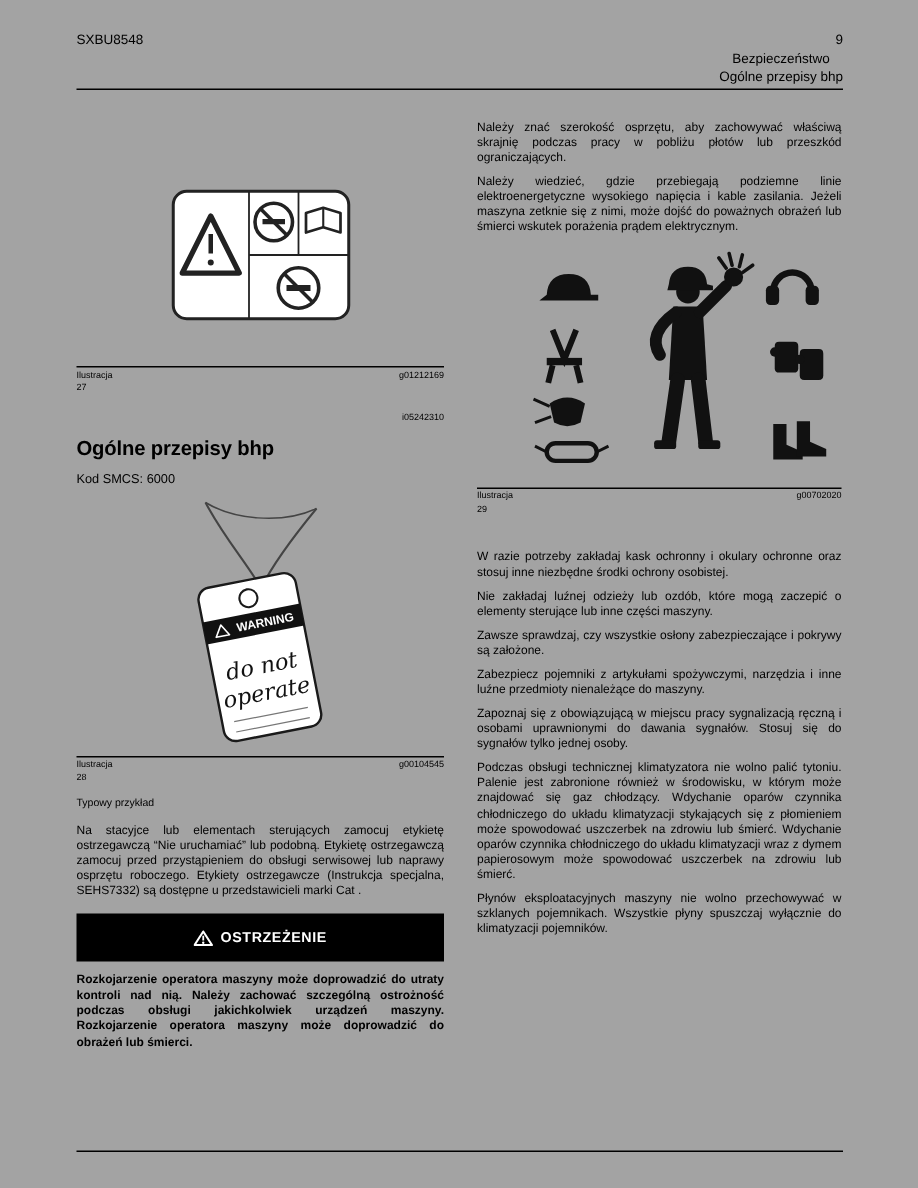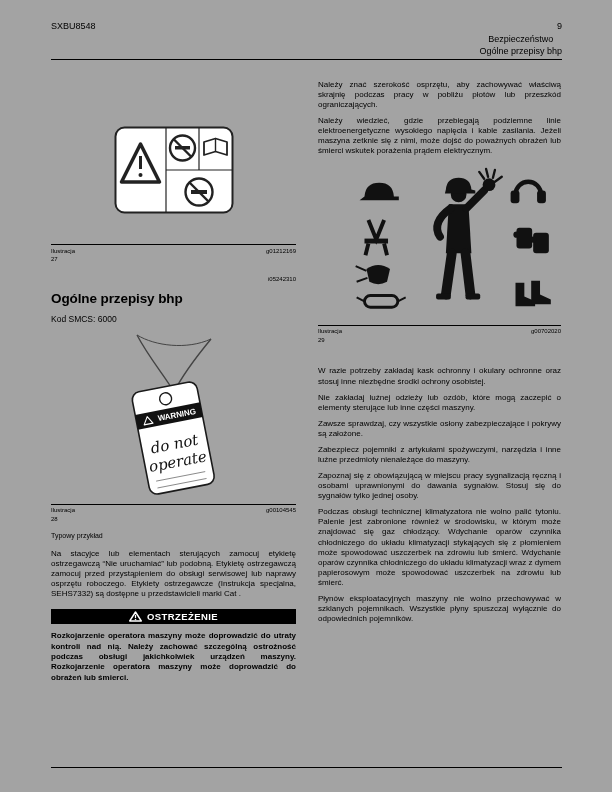--- a/index.html
+++ b/index.html
@@ -26,21 +26,21 @@
   .cap-gap-lg { margin-top:30px; }
   .cap-gap-sm { margin-top:6px; }
 
   .article-id { text-align:right; font-size:6px; margin-top:12px; }
   h1 { font-size:13.5px; font-weight:bold; margin:9px 0 8px; letter-spacing:-0.1px; }
   .smcs { font-size:8.5px; margin-bottom:6px; }
   .smcs .lbl { font-weight:normal;margin-top:24px; }
 
   .fig-caption-text { font-size:7px; margin:8px 0 10px; }
 
-  .warn-banner { background:#000; color:#fff; height:15px; display:flex;
+  .warn-banner { background:#000; color:#fff; height:32px; display:flex;
     align-items:center; justify-content:center; gap:5px; margin:10px 0 7px; }
   .warn-banner span { font-size:9.5px; font-weight:bold; letter-spacing:0.4px; }
 
   .fig27-wrap { margin-top:46px; }
   .tag-script { font-family:"DejaVu Serif", serif; font-style:italic; }
 </style>
 </head>
 <body>
 
 <div class="page">
@@ -210,19 +210,19 @@
       </div>
     </div>
 
     <div style="margin-top:22px;">
       <p class="body">W razie potrzeby zakładaj kask ochronny i okulary ochronne oraz stosuj inne niezbędne środki ochrony osobistej.</p>
       <p class="body">Nie zakładaj luźnej odzieży lub ozdób, które mogą zaczepić o elementy sterujące lub inne części maszyny.</p>
       <p class="body">Zawsze sprawdzaj, czy wszystkie osłony zabezpieczające i pokrywy są założone.</p>
       <p class="body">Zabezpiecz pojemniki z artykułami spożywczymi, narzędzia i inne luźne przedmioty nienależące do maszyny.</p>
       <p class="body">Zapoznaj się z obowiązującą w miejscu pracy sygnalizacją ręczną i osobami uprawnionymi do dawania sygnałów. Stosuj się do sygnałów tylko jednej osoby.</p>
       <p class="body">Podczas obsługi technicznej klimatyzatora nie wolno palić tytoniu. Palenie jest zabronione również w środowisku, w którym może znajdować się gaz chłodzący. Wdychanie oparów czynnika chłodniczego do układu klimatyzacji stykających się z płomieniem może spowodować uszczerbek na zdrowiu lub śmierć. Wdychanie oparów czynnika chłodniczego do układu klimatyzacji wraz z dymem papierosowym może spowodować uszczerbek na zdrowiu lub śmierć.</p>
-      <p class="body">Płynów eksploatacyjnych maszyny nie wolno przechowywać w szklanych pojemnikach. Wszystkie płyny spuszczaj wyłącznie do odpowiednich pojemników.</p>
+      <p class="body">Płynów eksploatacyjnych maszyny nie wolno przechowywać w szklanych pojemnikach. Wszystkie płyny spuszczaj wyłącznie do klimatyzacji pojemników.</p>
     </div>
 
   </section>
 
   <div class="rule-bottom"></div>
 </div>
 
 </body></html>

